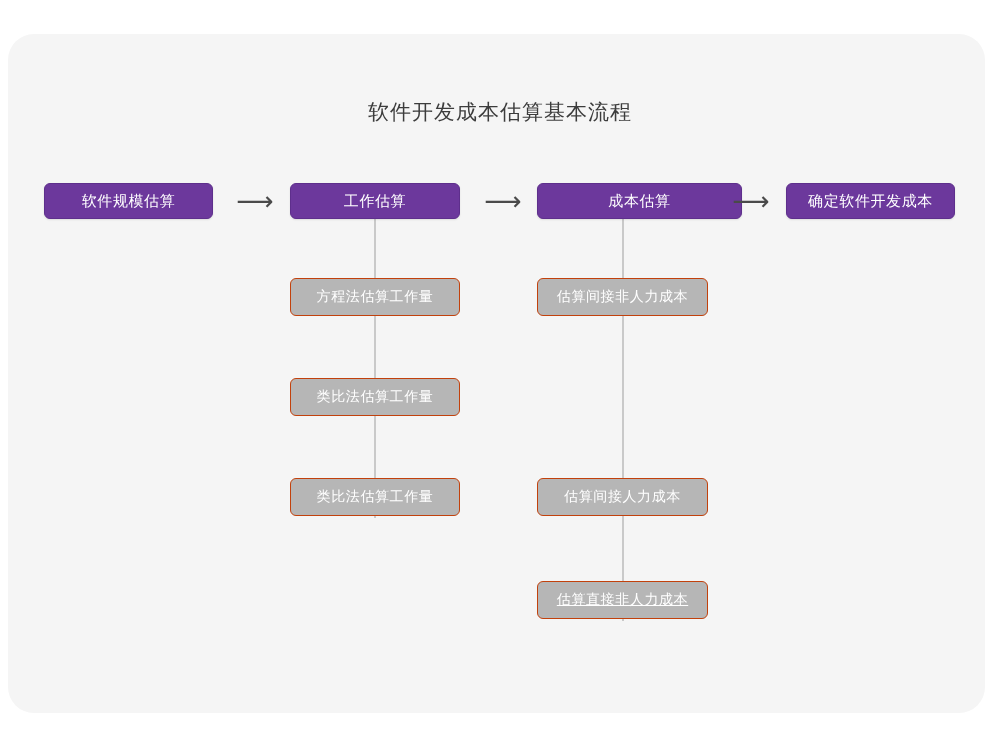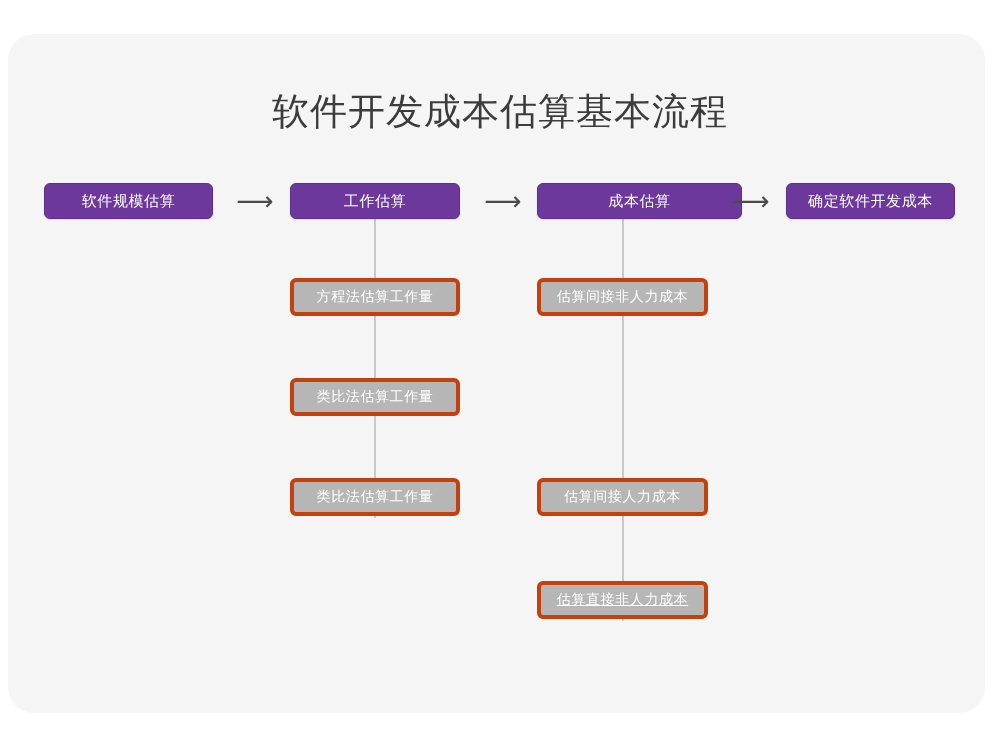--- a/index.html
+++ b/index.html
@@ -32,21 +32,21 @@
     border-radius: 26px;
   }
 
   
   #title {
     position: absolute;
     left: 0;
     top: 92px;
     width: 1000px;
     text-align: center;
-    font-size: 37px;
+    font-size: 21px;
     line-height: 40px;
     color: #3c3c3c;
     letter-spacing: 1px;
     white-space: nowrap;
   }
 
   
   .node {
     position: absolute;
     box-sizing: border-box;
@@ -62,21 +62,21 @@
     background: #6c389c;
     border: 1px solid #5e2f8c;
     color: #ffffff;
     font-size: 15px;
     letter-spacing: 0.6px;
     box-shadow: 0 1px 2px rgba(0,0,0,0.10);
   }
 
   .node.secondary {
     background: #b6b6b6;
-    border: 4px solid #c2410c;
+    border: 1px solid #c2410c;
     color: #ffffff;
     font-size: 14px;
     letter-spacing: 0.6px;
   }
 
   
   .arrow-h {
     position: absolute;
     display: flex;
     align-items: center;

